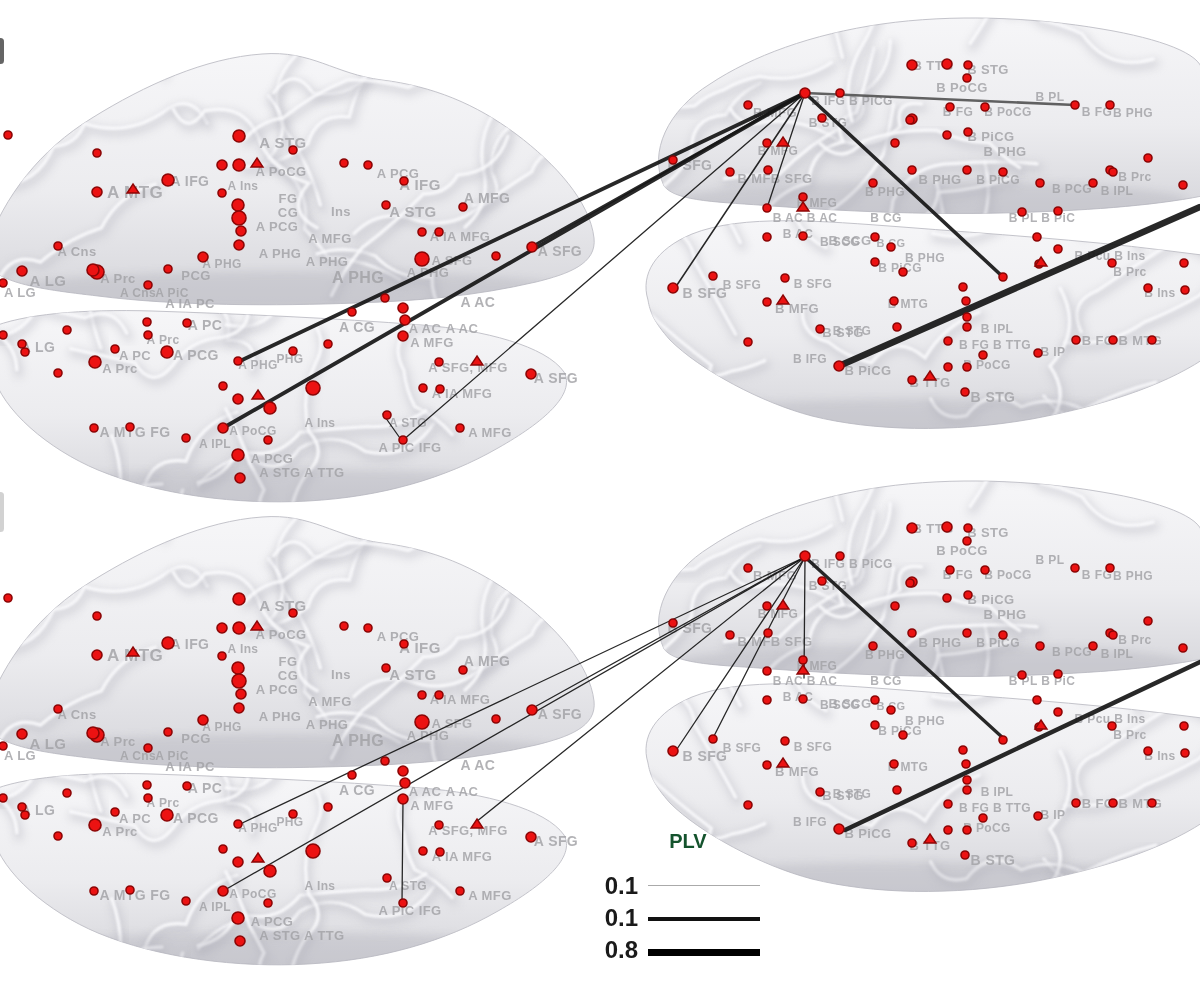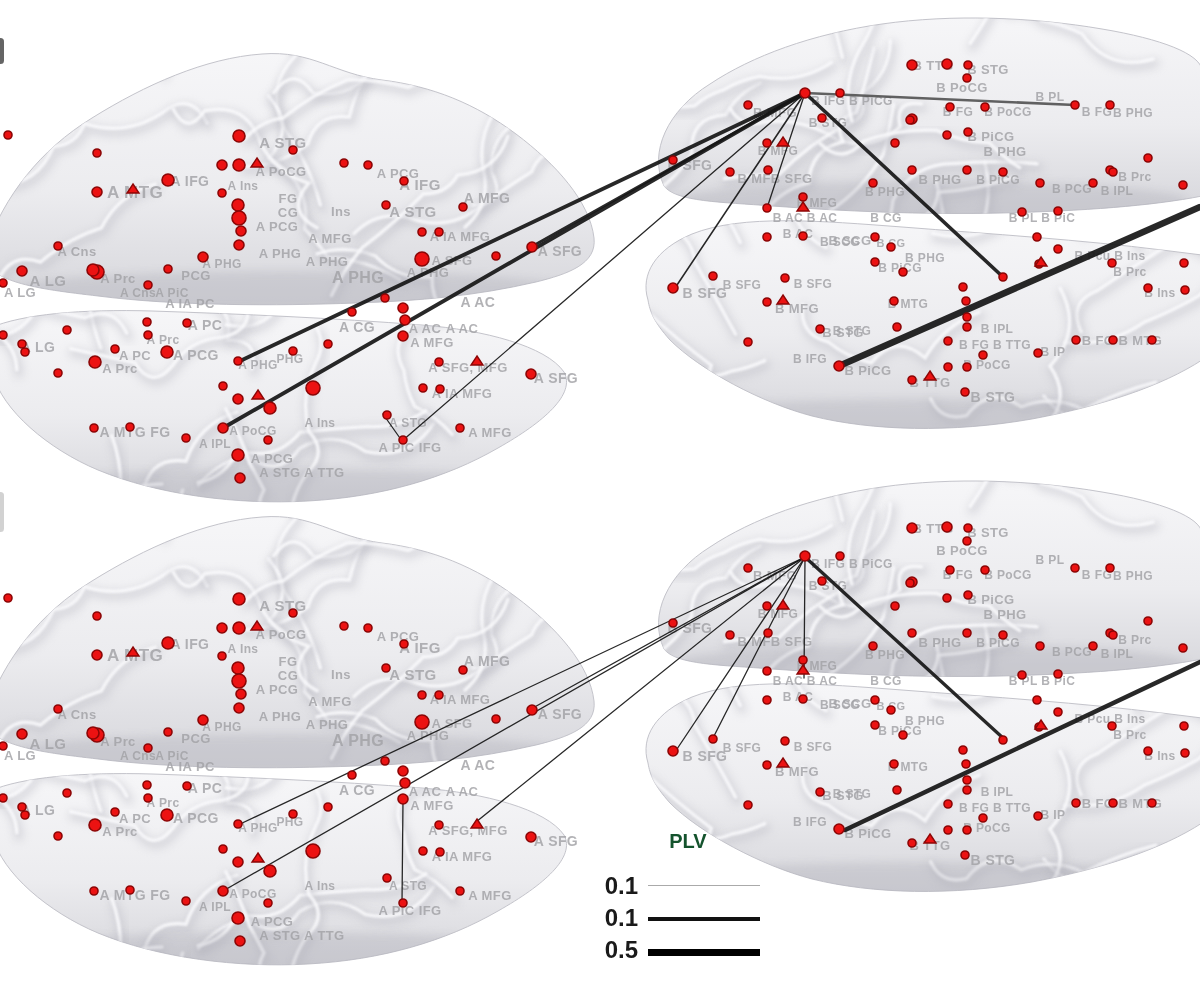--- a/index.html
+++ b/index.html
@@ -745,19 +745,19 @@
     <div class="legend-title">PLV</div>
     <div class="legend-row" style="top:44px;">
       <div class="lv">0.1</div>
       <div class="lline" style="height: 1.3px; background: rgb(170, 170, 170);"></div>
     </div>
     <div class="legend-row" style="top:76px;">
       <div class="lv">0.1</div>
       <div class="lline" style="height: 4px; background: rgb(17, 17, 17);"></div>
     </div>
     <div class="legend-row" style="top:108px;">
-      <div class="lv">0.5</div>
+      <div class="lv">0.8</div>
       <div class="lline" style="height: 7px; background: rgb(0, 0, 0);"></div>
     </div>
   </div>
 <div class="edge-mark" style="top: 38px; height: 26px;"></div>
     <div class="edge-mark" style="top: 492px; height: 40px; opacity: 0.25;"></div>
   </div>
 
 </body></html>

